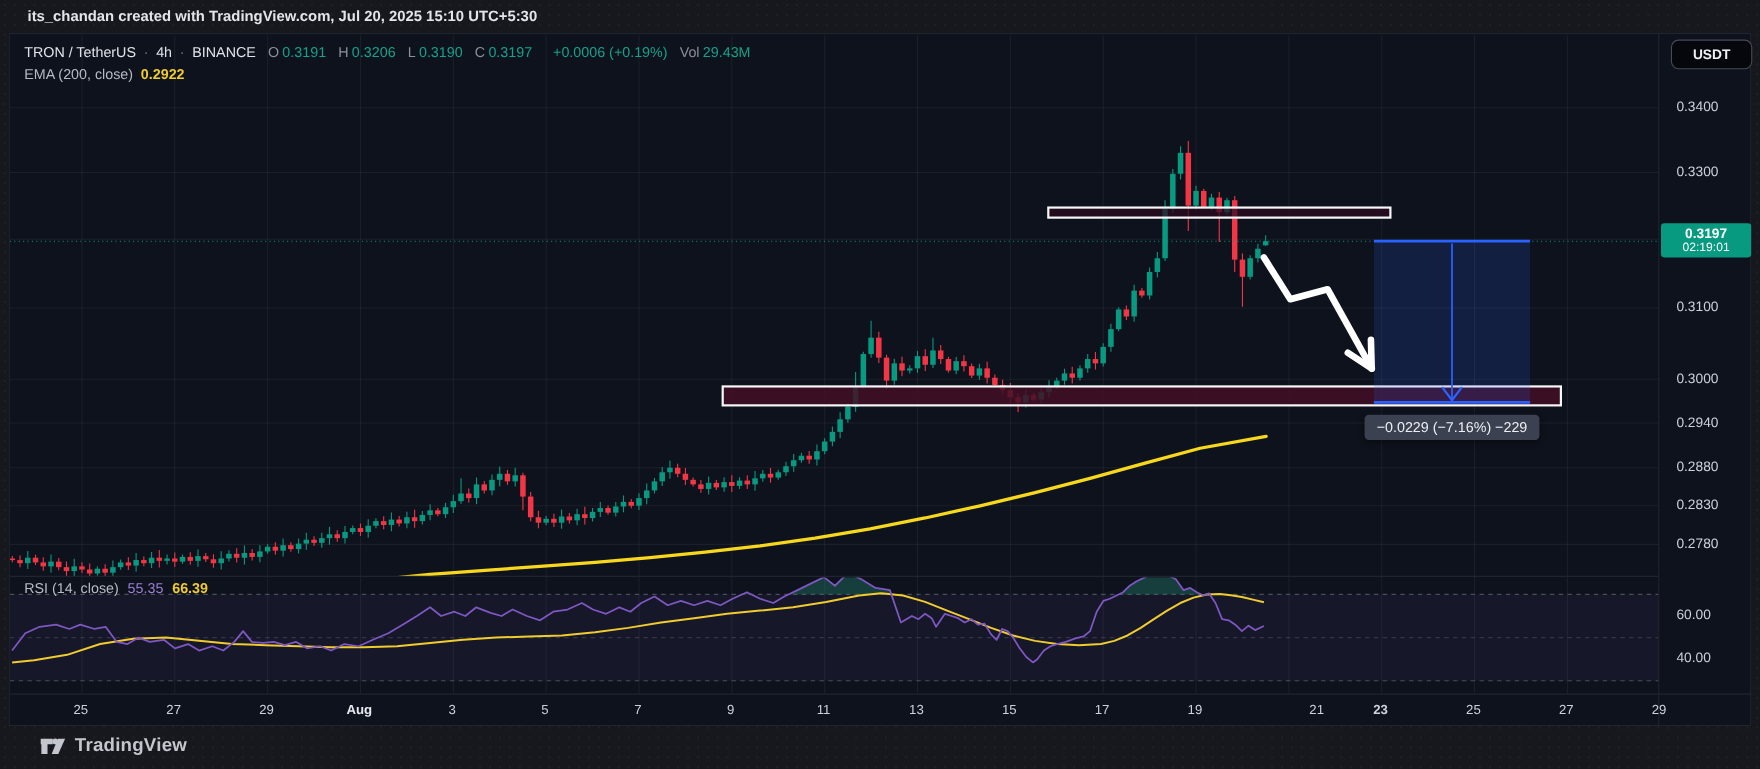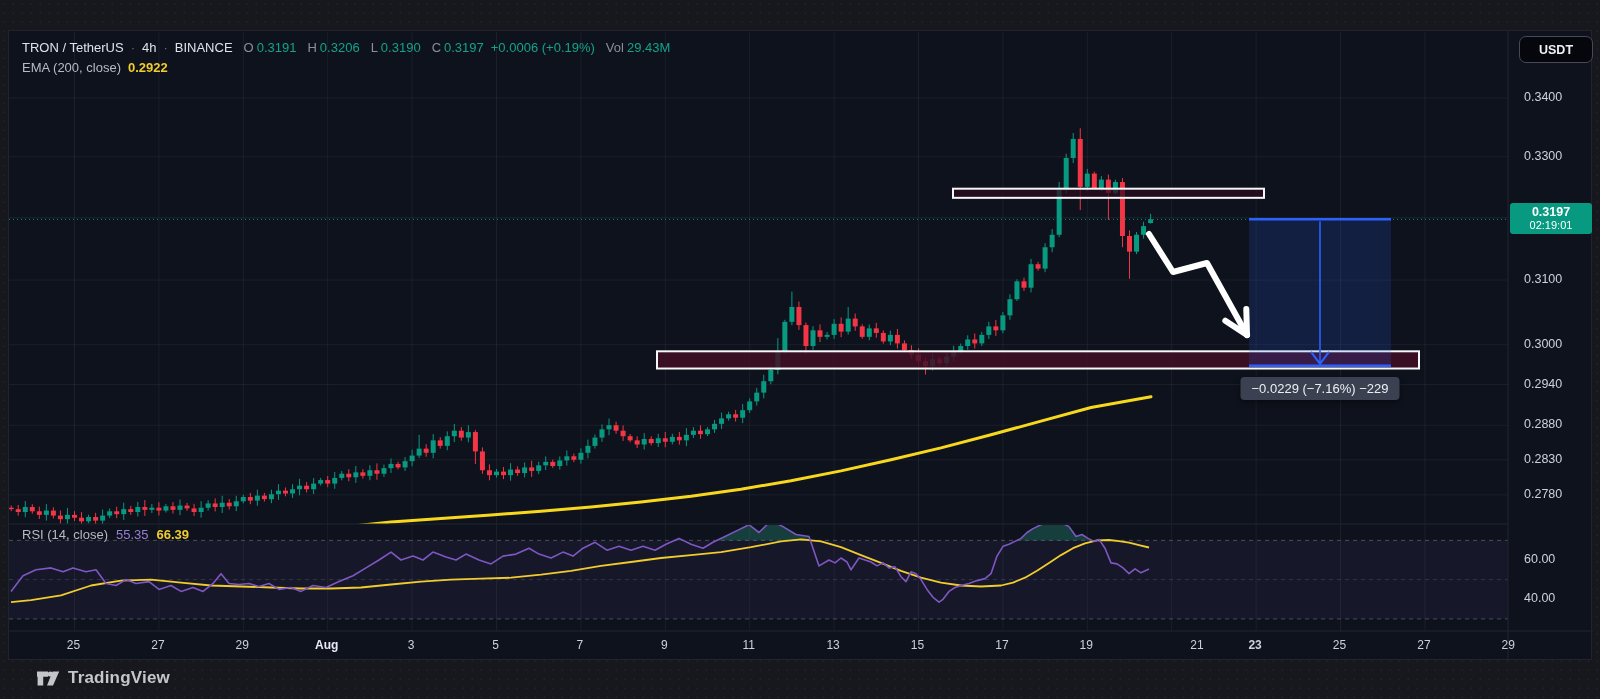--- a/index.html
+++ b/index.html
@@ -14,21 +14,21 @@
   #chart-window{position:absolute;left:8px;top:30px;width:1584px;height:630px;
                 background:#0e121c;border:1px solid #20242f;}
   #chart-svg{position:absolute;left:0;top:0;z-index:1;}
   .overlay{position:absolute;z-index:2;}
   
   #legend-row1{left:22px;top:40px;display:flex;gap:7px;align-items:center;font-size:13px;color:#dfe2e8;}
   #legend-row2{left:22px;top:60px;display:flex;gap:7px;align-items:center;font-size:13px;color:#b6bac4;}
   .sep{color:#6b7078;}
   .ohlc-letter{color:#8b8f99;margin-left:4px;}
   .ohlc-val{color:#14a28c;margin-left:-4px;}
-  .teal{color:#14a28c;}
+  .teal{color:#14a28c;margin-left:12px;}
   .yellow-val{color:#f0cc2e;font-weight:bold;}
   
   #rsi-legend{left:22px;top:527px;display:flex;gap:8px;font-size:13px;color:#b6bac4;z-index:2;position:absolute;}
   .purple-val{color:#9b7dd4;}
   
   #usdt-button{position:absolute;left:1519px;top:36px;width:74px;height:27px;z-index:3;
                background:#05070c;border:1px solid #454a56;border-radius:7px;color:#eef0f4;
                font-size:12.5px;font-weight:bold;display:flex;align-items:center;justify-content:center;}
   .price-label{position:absolute;left:1524px;color:#ccd1db;font-size:12.5px;height:16px;line-height:16px;z-index:2;}
   #price-badge{position:absolute;left:1510px;width:82px;z-index:3;border-radius:3px;
@@ -45,20 +45,21 @@
                    box-shadow:0 2px 6px rgba(0,0,0,.45);white-space:nowrap;}
   
   #footer{position:absolute;left:36px;top:668px;display:flex;align-items:center;gap:8px;z-index:2;}
   #footer-brand{color:#c3c6cd;font-size:17px;font-weight:bold;letter-spacing:.2px;}
 </style>
 </head>
 <body>
 
 <div id="page">
 
+  <div class="txt" id="attribution">its_chandan created with TradingView.com, Jul 20, 2025 15:10 UTC+5:30</div>
 
   <div id="chart-window">
     <svg id="chart-svg" width="1584" height="630" viewBox="8 30 1584 630">
         <defs>
           <clipPath id="clip-price">
             <rect x="8" y="31" width="1499" height="492"></rect>
           </clipPath>
           <clipPath id="clip-rsi">
             <rect x="8" y="524" width="1499" height="106"></rect>
           </clipPath>

